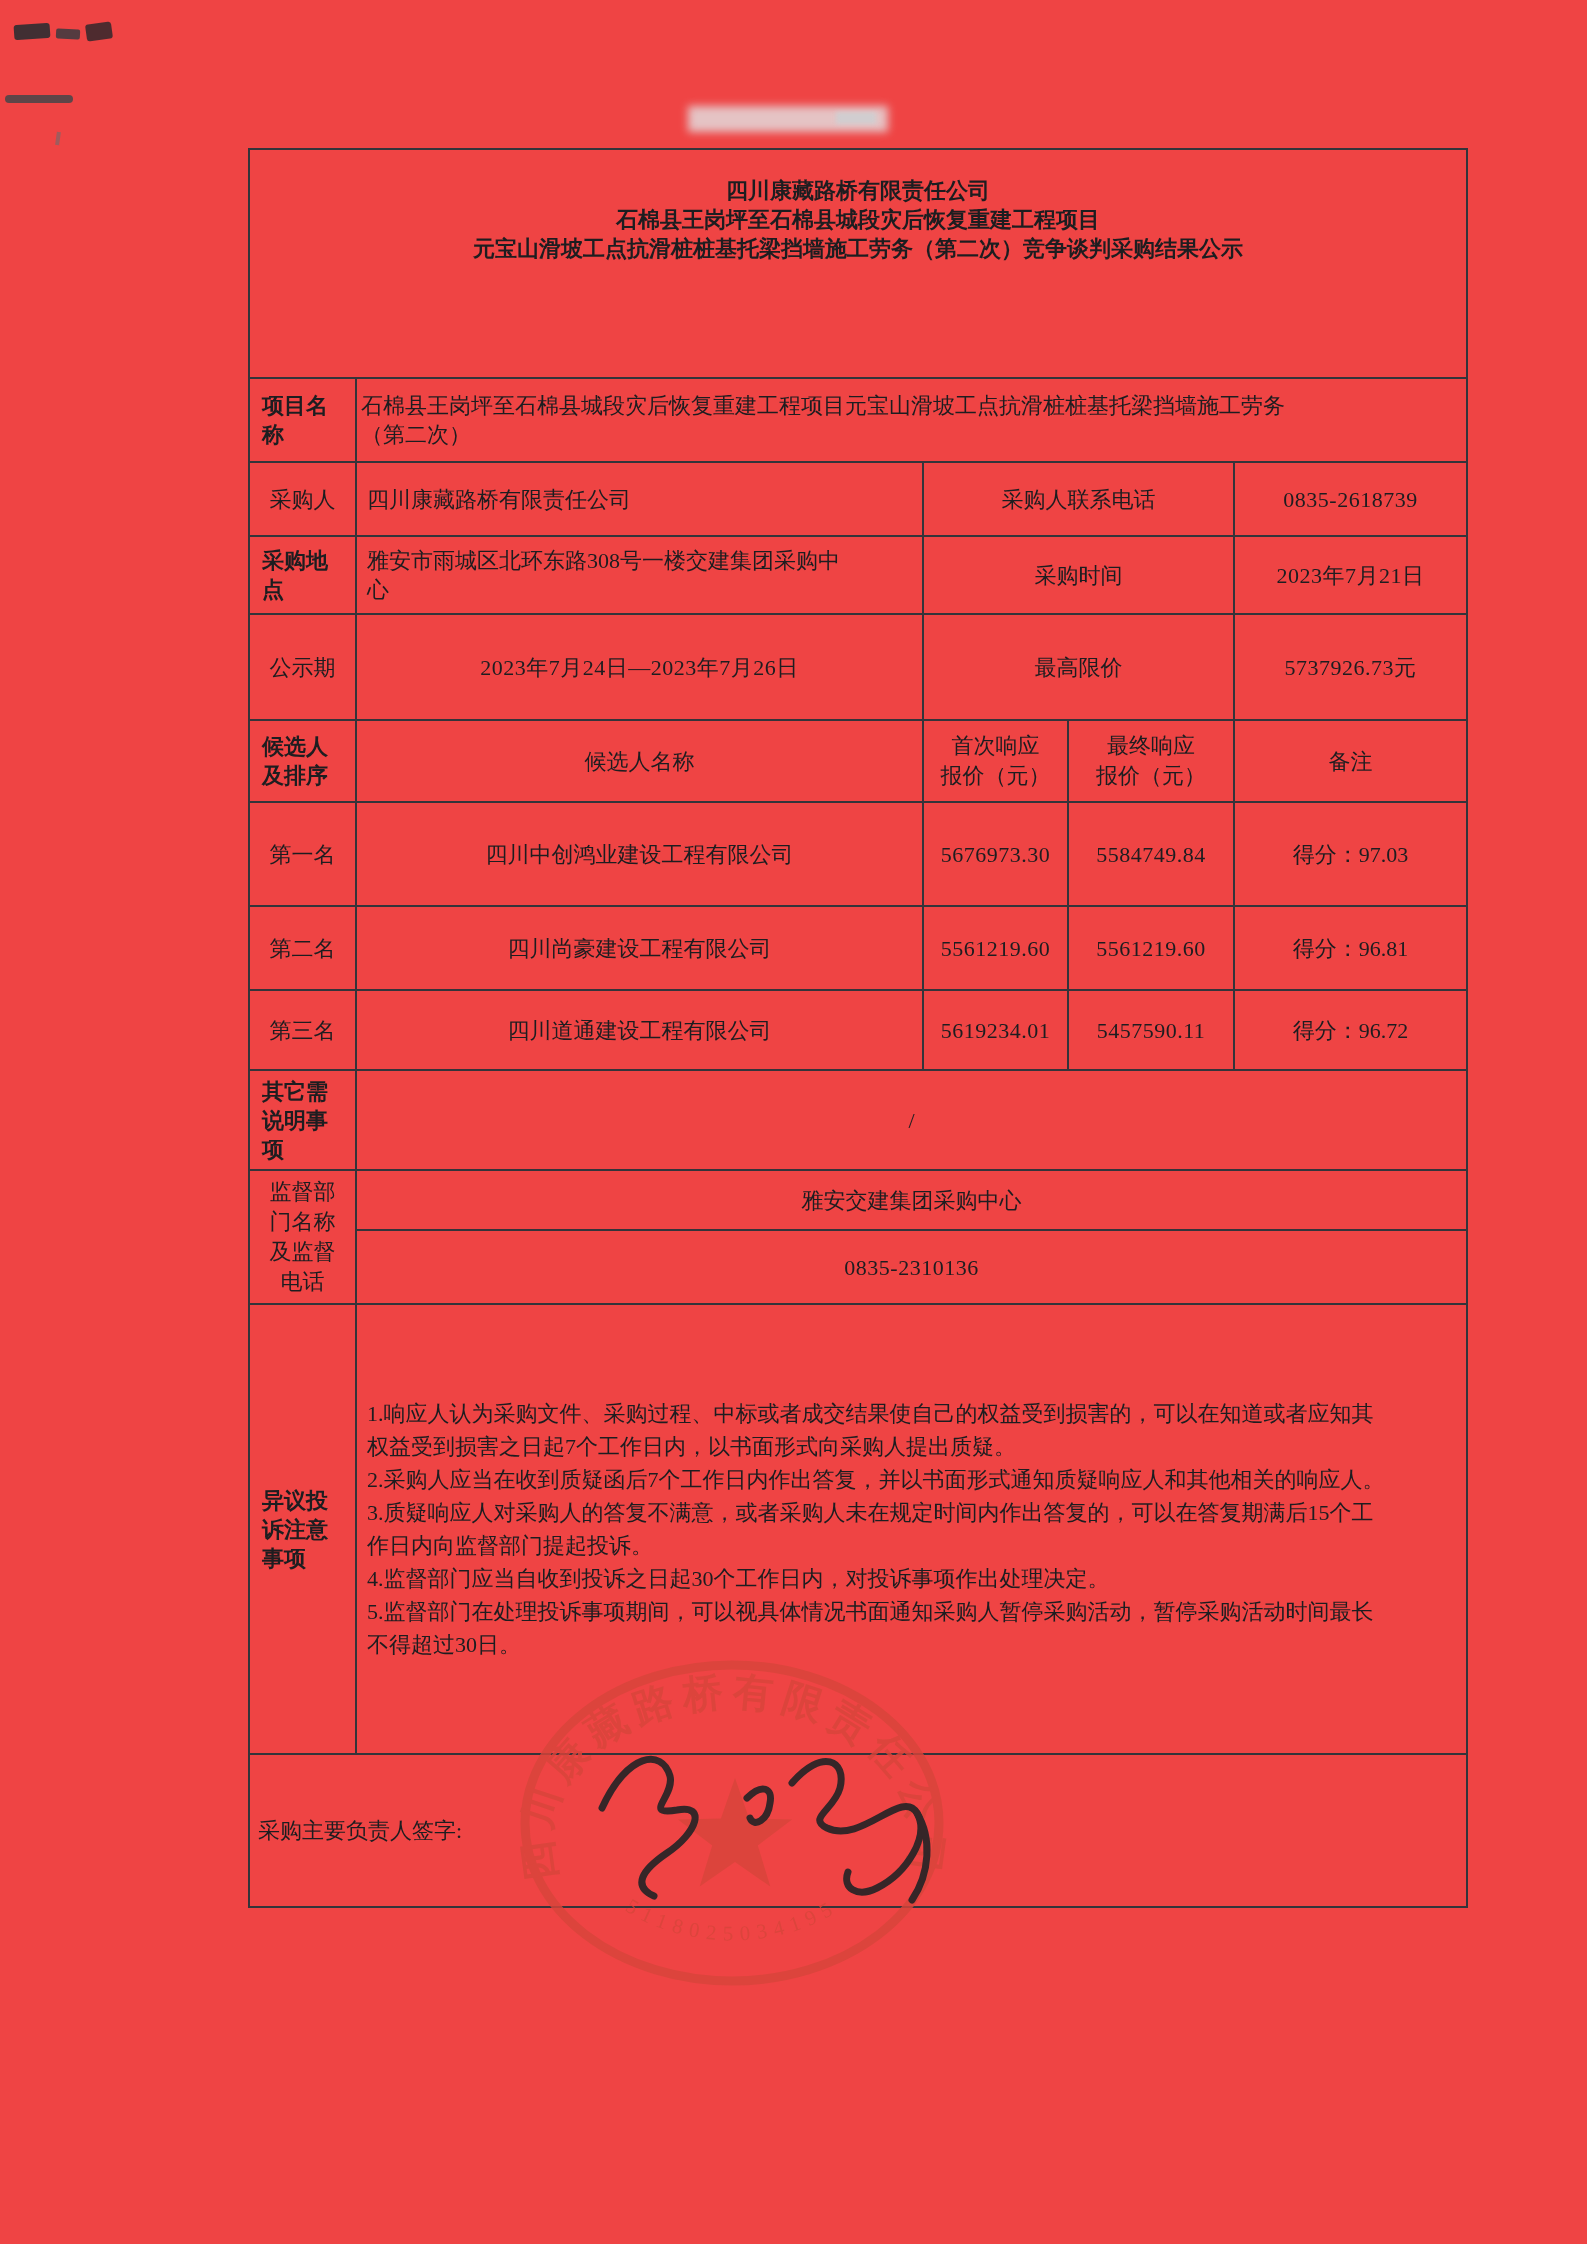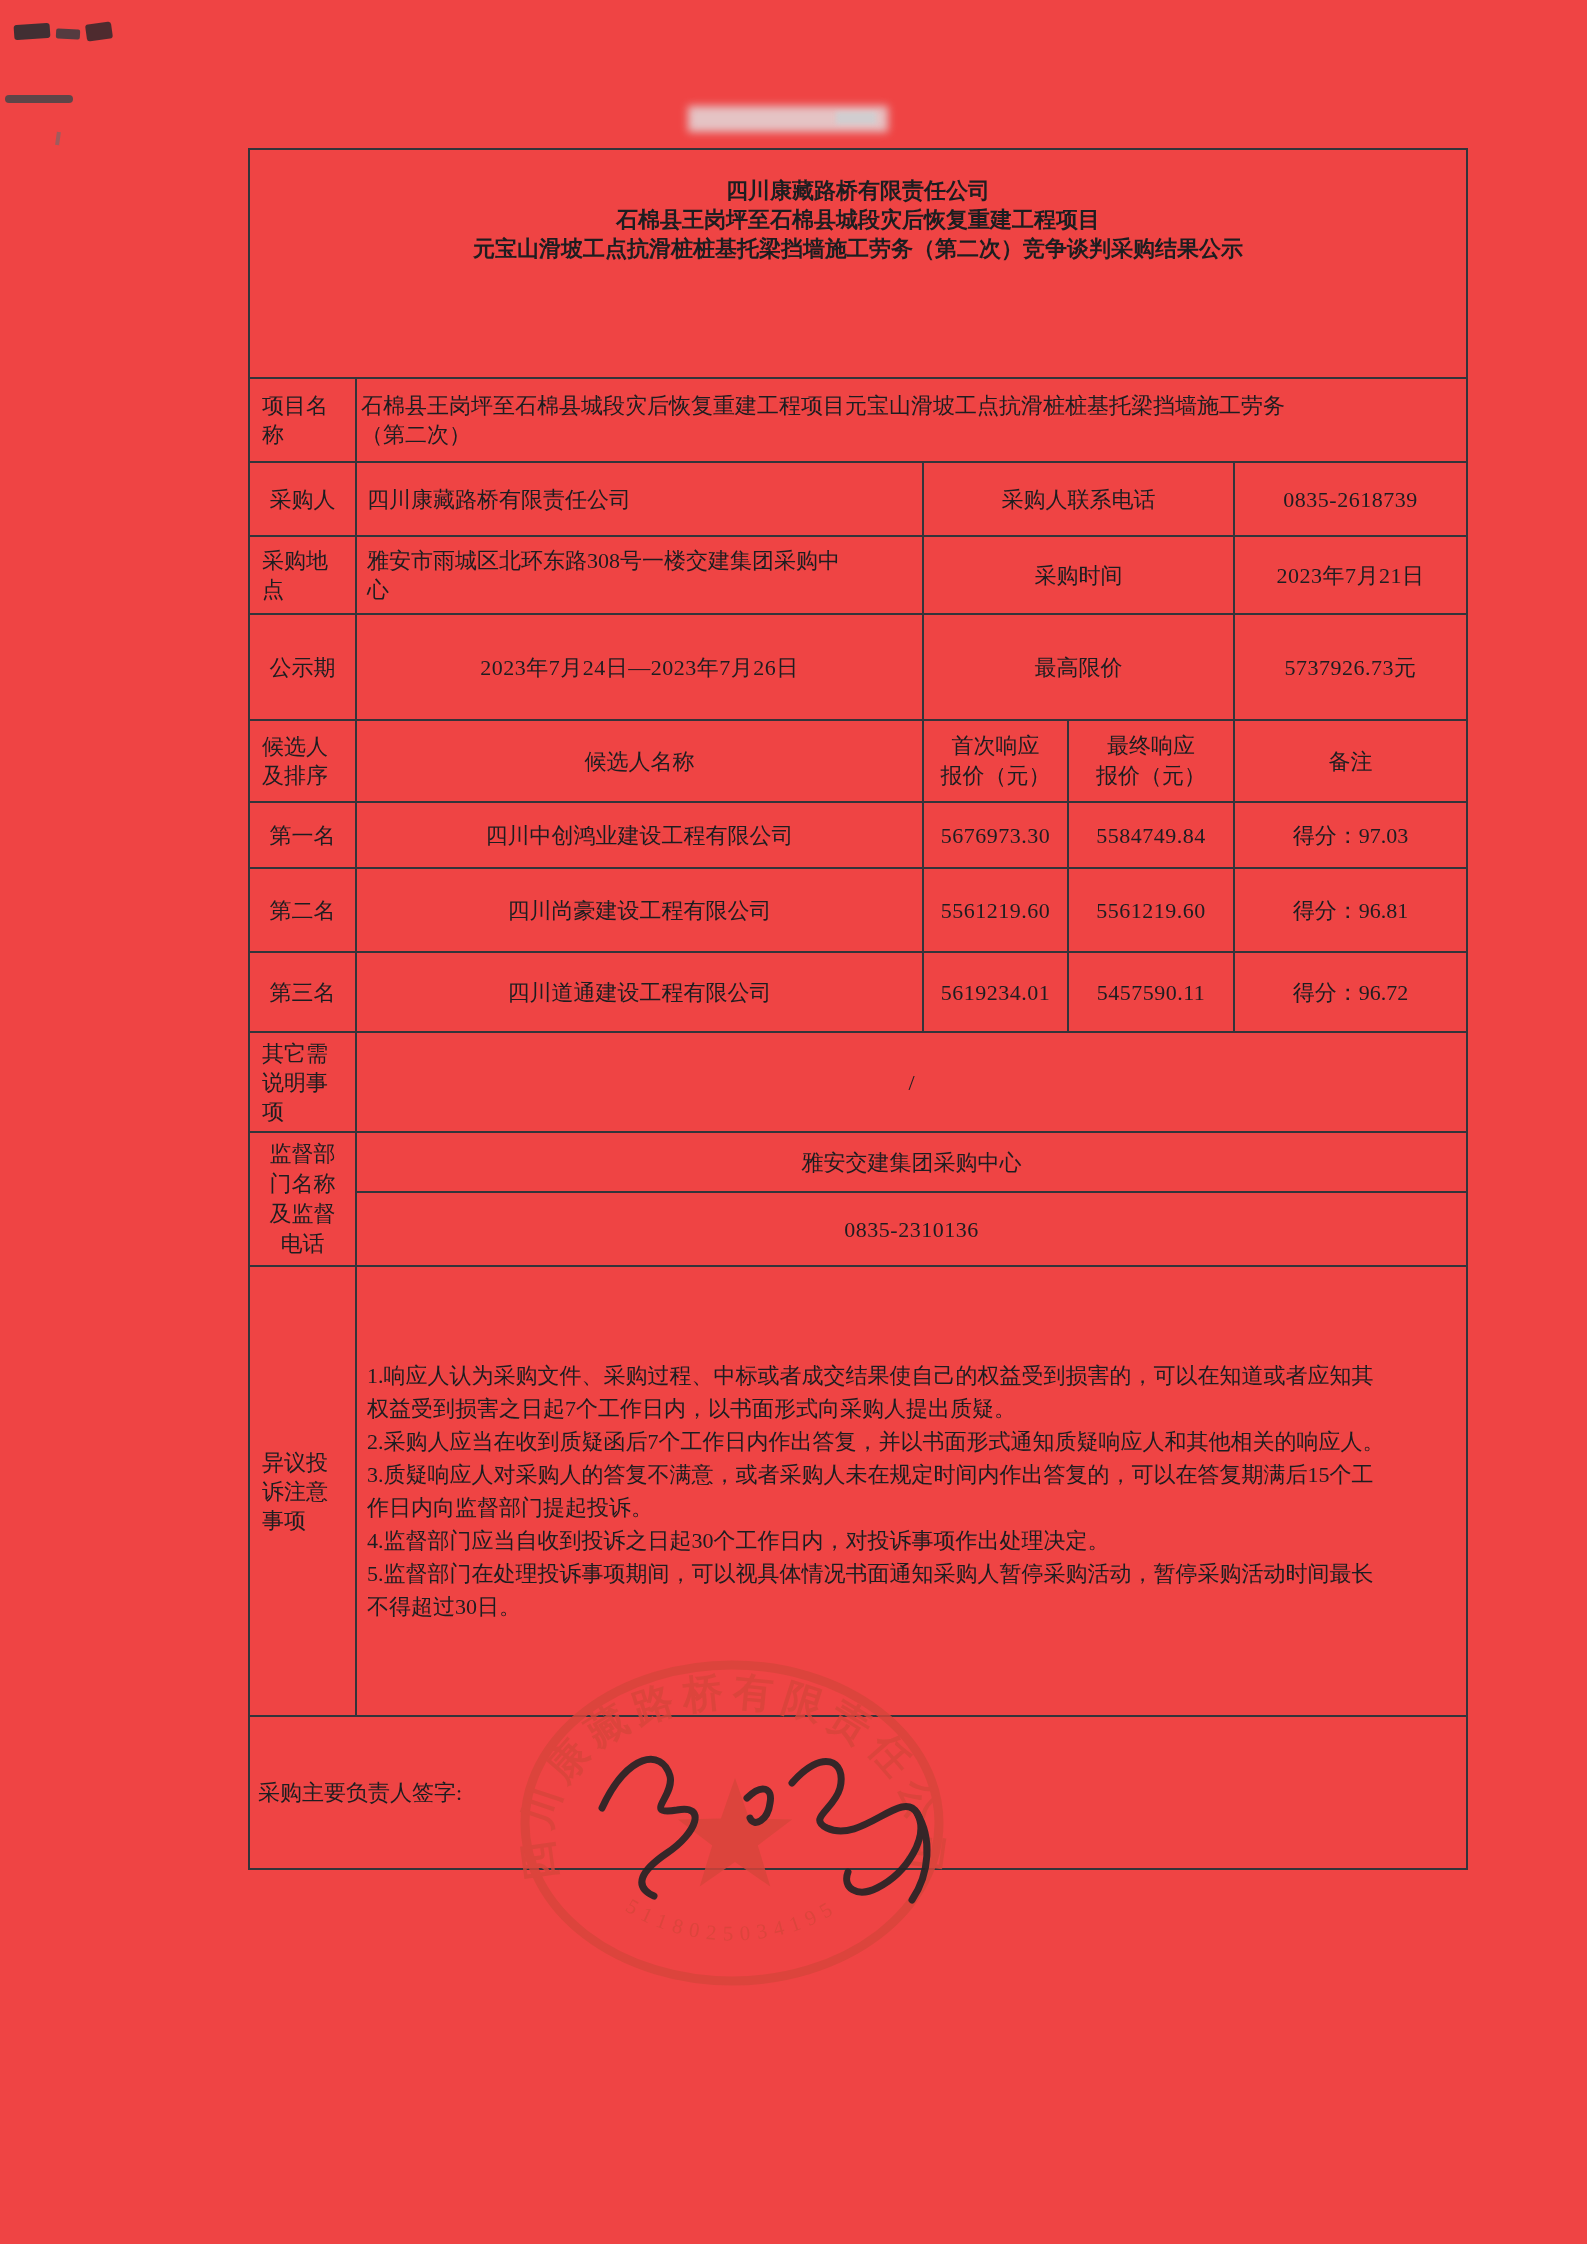--- a/index.html
+++ b/index.html
@@ -42,21 +42,21 @@
   .title-cell{
     text-align:center;
     font-family:"Liberation Sans","DejaVu Sans",sans-serif;
     font-weight:bold;
     font-size:28px;
     line-height:39px;
     padding-top:26px !important;
     vertical-align:top !important;
     height:199px;
   }
-  .label-cell{padding-left:12px !important;}
+  .label-cell{padding-left:12px !important;font-weight:bold;}
   .num{font-size:22px;letter-spacing:.5px;}
   .notice-cell{
     padding:4px 80px 4px 10px !important;
     font-size:23px;
     margin-top:6px;
   }
   .notice-cell p{margin:0;line-height:33px;}
   .sign-cell{
     font-size:25px;
     padding-left:8px !important;
@@ -132,21 +132,21 @@
       <td class="pre tl label-cell">候选人
 及排序</td>
       <td class="tc">候选人名称</td>
       <td class="pre tc" style="line-height:30px">首次响应
 报价（元）</td>
       <td class="pre tc" style="line-height:30px">最终响应
 报价（元）</td>
       <td class="tc">备注</td>
     </tr>
 
-    <tr style="height:66px">
+    <tr style="height:104px">
       <td class="tc">第一名</td>
       <td class="tc">四川中创鸿业建设工程有限公司</td>
       <td class="tc num">5676973.30</td>
       <td class="tc num">5584749.84</td>
       <td class="tc">得分：97.03</td>
     </tr>
     <tr style="height:84px">
       <td class="tc">第二名</td>
       <td class="tc">四川尚豪建设工程有限公司</td>
       <td class="tc num">5561219.60</td>

